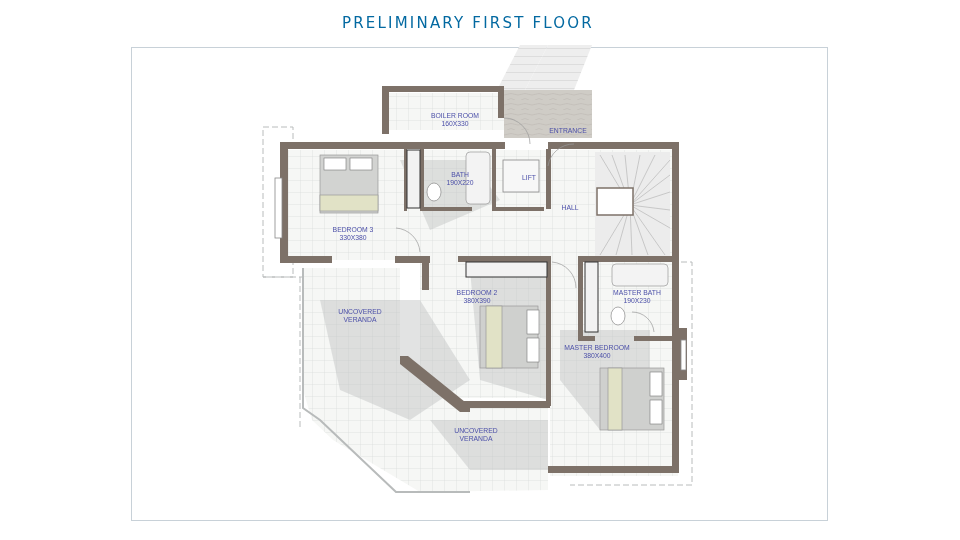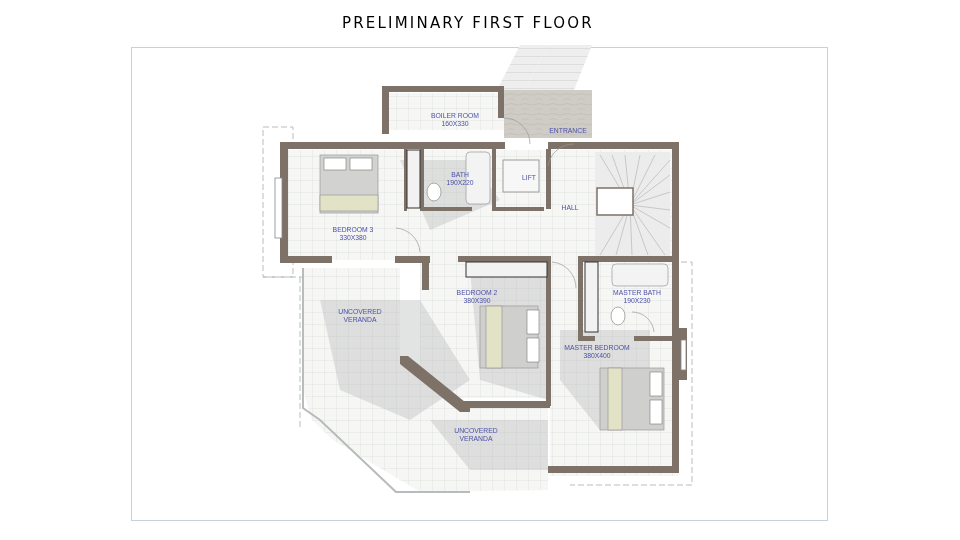--- a/index.html
+++ b/index.html
@@ -1,17 +1,17 @@
 <!DOCTYPE html>
 <html><head>
 <meta charset="utf-8">
 <style>
   html, body { margin:0; padding:0; }
   body { width:960px; height:540px; background:#ffffff; position:relative; overflow:hidden; font-family:"Liberation Sans", sans-serif; }
-  .title { position:absolute; left:0; top:14px; width:936px; text-align:center; font-family:"DejaVu Sans", sans-serif; font-size:15px; letter-spacing:2.2px; color:#000000; }
+  .title { position:absolute; left:0; top:14px; width:936px; text-align:center; font-family:"DejaVu Sans", sans-serif; font-size:15px; letter-spacing:2.2px; color:#0369a1; }
   .frame { position:absolute; left:131px; top:47px; width:697px; height:474px; border:1px solid #c8d1d8; box-sizing:border-box; }
   svg.plan { position:absolute; left:0; top:0; }
   .lbl { font-family:"Liberation Sans", sans-serif; font-size:6.8px; fill:#4b4fa8; text-anchor:middle; }
   .wall { fill:#7d7168; }
 </style>
 </head>
 <body>
 
 <div class="title">PRELIMINARY FIRST FLOOR</div>
 <div class="frame"></div>

